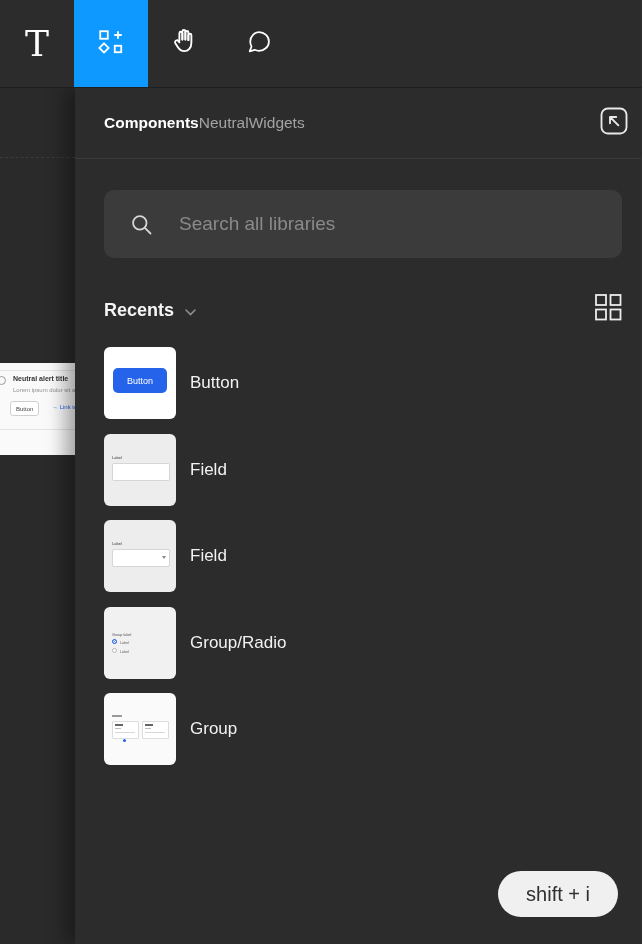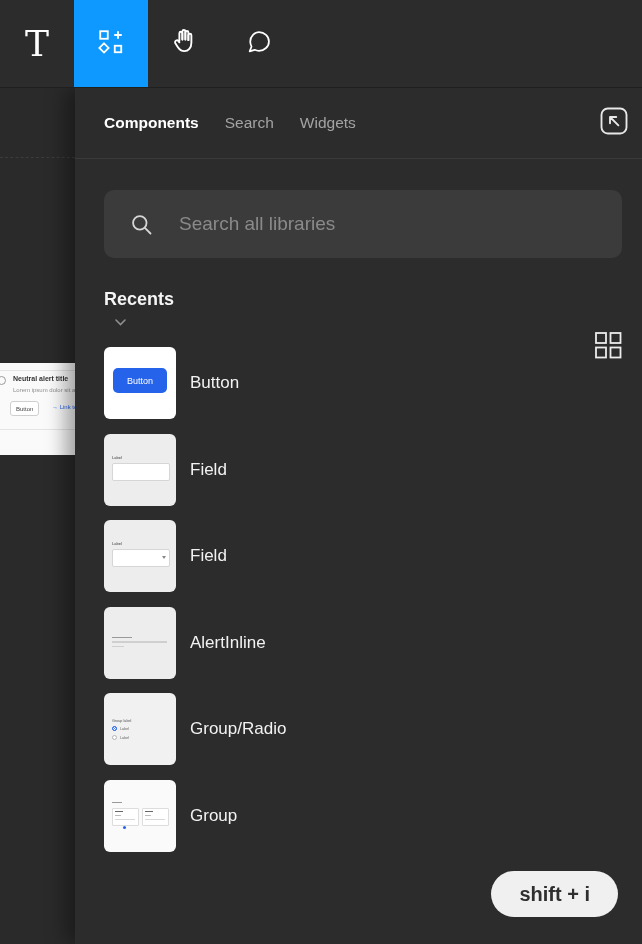--- a/index.html
+++ b/index.html
@@ -25,34 +25,34 @@
   .alert-body{position:absolute;left:13px;top:24px;font-size:6px;color:#8f8f8f;white-space:nowrap;}
   .alert-btn{position:absolute;left:10px;top:38px;height:13px;padding:0 5px;border:1px solid #cfcfcf;border-radius:3px;
              background:#fff;font-size:6px;color:#444;display:flex;align-items:center;}
   .alert-link{position:absolute;left:52px;top:41px;font-size:6px;color:#2563eb;white-space:nowrap;}
 
   
   .panel{position:absolute;left:75px;top:88px;width:567px;height:856px;background:#2c2c2c;
          box-shadow:-10px 0 18px rgba(0,0,0,0.35);}
   .panel-header{position:absolute;left:0;top:0;width:567px;height:70px;border-bottom:1px solid #3a3a3a;
                 display:flex;align-items:center;}
-  .tabs{display:flex;gap:26px;margin-left:29px;}
+  .tabs{display:flex;margin-left:29px;}
   .tab{font-size:15.5px;color:#a3a3a3;cursor:pointer;}
   .tab.active{color:#ffffff;font-weight:bold;}
   .corner-btn{position:absolute;right:12px;top:19px;width:32px;height:32px;display:flex;
               align-items:center;justify-content:center;cursor:pointer;}
 
   .search-bar{position:absolute;left:29px;top:102px;width:518px;height:68px;background:#3b3b3b;
               border-radius:10px;display:flex;align-items:center;justify-content:space-between;}
   .search-bar svg{margin-left:24px;flex:none;}
   .search-input{flex:1;margin-left:22px;margin-right:16px;background:transparent;border:none;outline:none;
                 font-size:19px;color:#e8e8e8;font-family:inherit;}
   .search-input::placeholder{color:#8a8a8a;}
 
-  .section-row{position:absolute;left:29px;top:201px;width:518px;height:32px;display:flex;align-items:flex-start;flex-direction:column;}
+  .section-row{position:absolute;left:29px;top:201px;width:518px;height:32px;display:flex;align-items:flex-end;}
   .section-title{font-size:18px;font-weight:bold;color:#f5f5f5;}
   .section-chevron{margin-left:10px;margin-top:3px;}
   .view-toggle{margin-left:auto;width:28px;height:28px;display:flex;align-items:center;justify-content:center;cursor:pointer;}
 
   .list{position:absolute;left:29px;top:259px;display:flex;flex-direction:column;row-gap:14.5px;}
   .row{display:flex;align-items:center;gap:14px;cursor:pointer;}
   .thumb{position:relative;width:72px;height:72px;border-radius:6px;background:#ededed;overflow:hidden;flex:none;}
   .row-label{font-size:17px;color:#f2f2f2;}
 
   
@@ -82,21 +82,21 @@
   .grp-dot{position:absolute;left:19px;top:46px;width:3px;height:3px;border-radius:50%;background:#2563eb;}
   .thumb.t-radio{background:#f1f1f1;}
   .rd-grouplabel{position:absolute;left:8px;top:25px;font-size:5px;color:#555;transform:scale(0.75);transform-origin:left top;}
   .rd-row{position:absolute;left:8px;display:flex;align-items:center;gap:3px;}
   .rd-circle{width:5px;height:5px;border-radius:50%;box-sizing:border-box;}
   .rd-on{background:#2563eb;border:1px solid #2563eb;box-shadow:inset 0 0 0 1px #fff;}
   .rd-off{background:#fff;border:1px solid #b5b5b5;}
   .rd-text{font-size:5px;color:#666;transform:scale(0.75);transform-origin:left center;}
 
   .shortcut-badge{position:absolute;right:24px;bottom:27px;height:46px;padding:0 28px;border-radius:23px;
-                  background:#f0f0f0;color:#2f2f2f;font-size:20px;display:flex;align-items:center;z-index:6;font-weight:bold;}
+                  background:#f0f0f0;color:#2f2f2f;font-size:20px;display:flex;align-items:center;z-index:6;}
 </style>
 </head>
 <body>
 
 <div class="app">
 
   <div class="canvas-strip">
     <div class="canvas-divider"></div>
     <div class="alert-card">
       <div class="alert-hairline-top"></div>
@@ -140,21 +140,21 @@
         </svg>
       </span>
     </div>
   </div>
 
   <div class="panel">
 
     <div class="panel-header">
       <div class="tabs">
         <span class="tab active">Components</span>
-        <span class="tab">Search</span>
+        <span class="tab">Neutral</span>
         <span class="tab">Widgets</span>
       </div>
       <div class="corner-btn">
         <span>
           <svg width="30" height="30" viewBox="0 0 24 24" fill="none" stroke="#e8e8e8" stroke-width="1.5" stroke-linecap="round" stroke-linejoin="round">
             <rect x="2" y="2" width="20" height="20" rx="5"></rect>
             <path d="M15.5 15.5L8.8 8.8M8.8 8.8h5M8.8 8.8v5"></path>
           </svg>
         </span>
       </div>
@@ -206,28 +206,20 @@
       <div class="row">
         <div class="thumb">
           <div class="mini-label">Label</div>
           <div class="mini-input">
               <span class="caret"></span>
             </div>
         </div>
         <span class="row-label">Field</span>
       </div>
 
-      <div class="row">
-        <div class="thumb">
-          <div class="al-line1"></div>
-            <div class="al-line2"></div>
-            <div class="al-line3"></div>
-        </div>
-        <span class="row-label">AlertInline</span>
-      </div>
 
       <div class="row">
         <div class="thumb t-radio">
           <div class="rd-grouplabel">Group label</div>
           <div class="rd-row" style="top:32px;">
             <span class="rd-circle rd-on"></span>
             <span class="rd-text">Label</span>
           </div>
           <div class="rd-row" style="top:41px;">
             <span class="rd-circle rd-off"></span>

